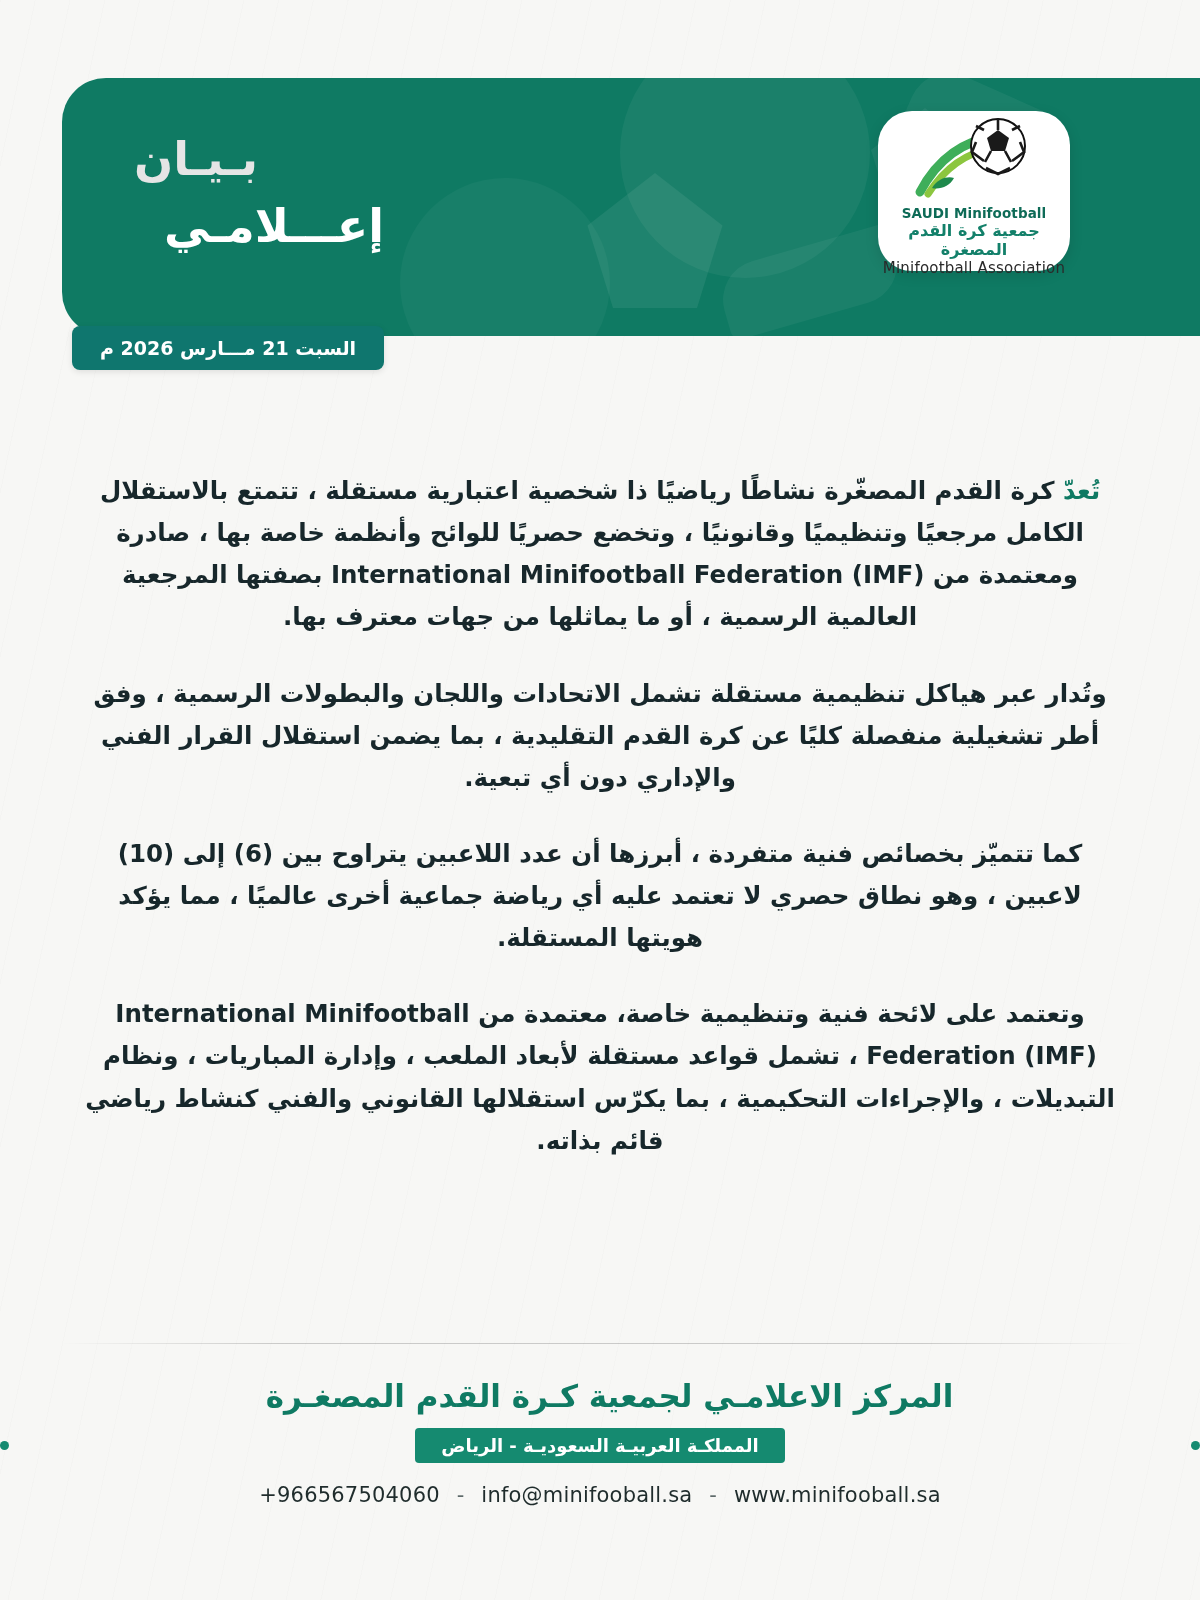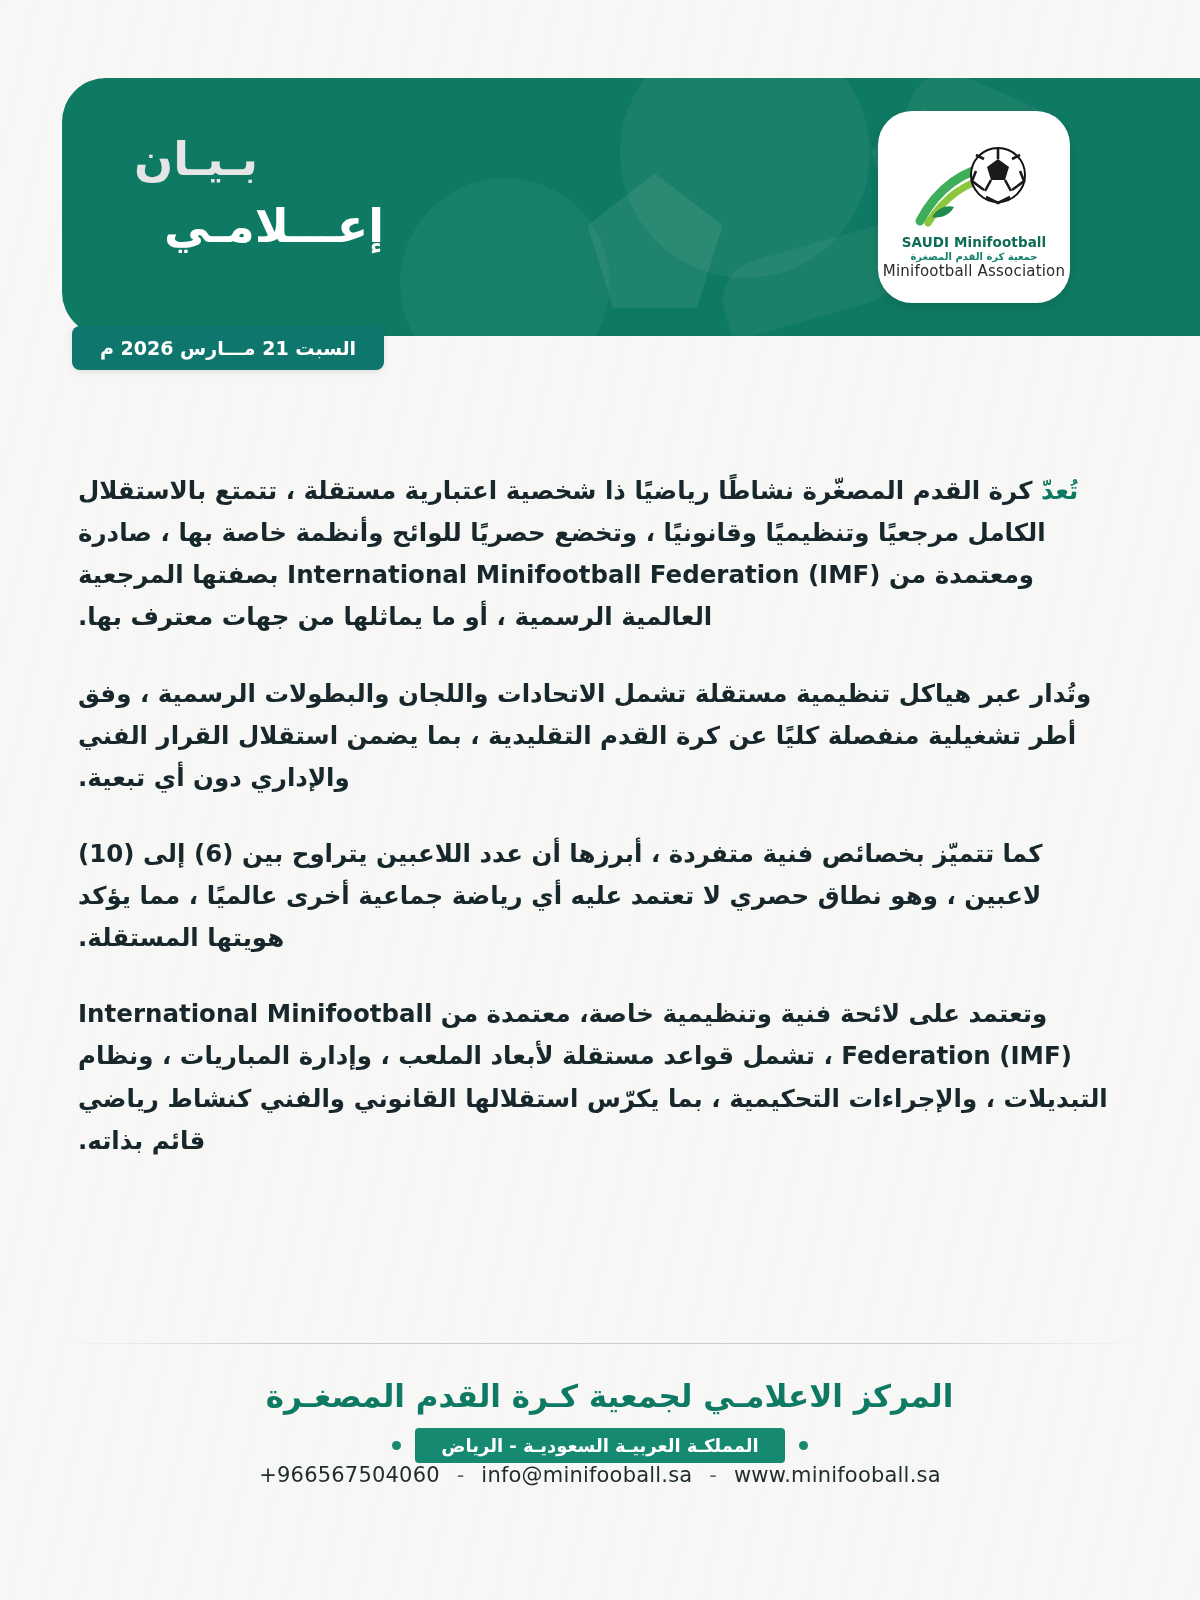--- a/index.html
+++ b/index.html
@@ -87,21 +87,21 @@
     border-radius: 50%;
     top: 100px; right: 590px;
     background: rgba(255,255,255,0.04);
   }
 
   .logo-card {
     position: absolute;
     top: 33px;
     right: 130px;
     width: 192px;
-    height: 192px;
+    height: 160px;
     background: #ffffff;
     border-radius: 34px;
     box-shadow: 0 4px 14px rgba(0,0,0,0.12);
     display: flex;
     flex-direction: column;
     align-items: center;
     justify-content: center;
   }
   .logo-mark {
     width: 124px;
@@ -114,21 +114,21 @@
     margin-top: 4px;
     line-height: 1.18;
   }
   .logo-text .l1 {
     font-size: 13.5px;
     font-weight: bold;
     color: #0e6b57;
     letter-spacing: 0.1px;
   }
   .logo-text .l2 {
-    font-size: 10px;
+    font-size: 16px;
     color: #13806a;
     font-weight: bold;
   }
   .logo-text .l3 {
     font-size: 15px;
     color: #2a2a2a;
     letter-spacing: 0.2px;
   }
 
   .header-title {
@@ -173,21 +173,21 @@
     position: absolute;
     top: 470px;
     right: 78px;
     left: 78px;
     color: #1d2b2b;
   }
   .para {
     font-size: 24.5px;
     font-weight: bold;
     line-height: 1.72;
-    text-align: left;
+    text-align: center;
     margin: 0 0 34px 0;
     color: #17272b;
     direction: rtl;
   }
   .para.last { margin-bottom: 4px; }
   .hl { color: #0f7a63; }
 
   
   .footer-rule {
     position: absolute;
@@ -207,22 +207,23 @@
     font-size: 31px;
     font-weight: bold;
     color: #0f7a63;
     letter-spacing: 1px;
     margin-bottom: 14px;
     padding-left: 19px;
   }
   .footer-sub-wrap {
     display: flex;
     align-items: center;
-    justify-content: center;
+    justify-content: space-between;
     gap: 14px;
+    margin-bottom: 20px;
   }
   .footer-sub {
     background: #158a70;
     color: #ffffff;
     font-size: 18px;
     font-weight: bold;
     padding: 7px 26px;
     border-radius: 4px;
     letter-spacing: 1.5px;
   }

